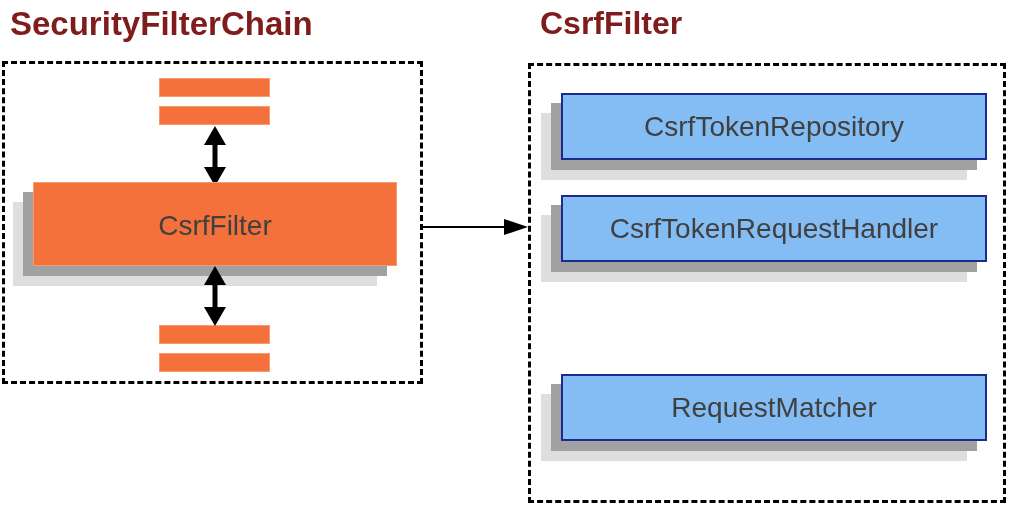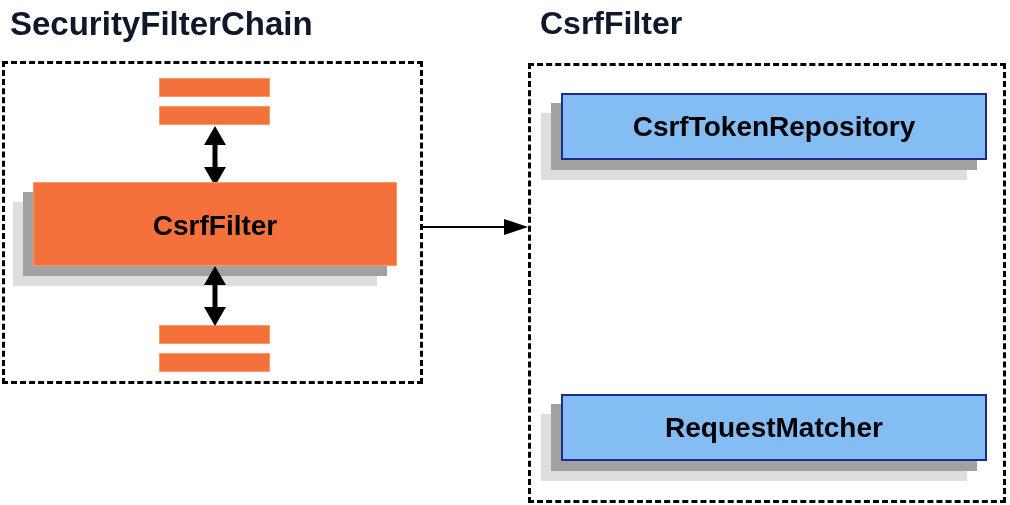--- a/index.html
+++ b/index.html
@@ -13,21 +13,21 @@
     width: 1010px;
     height: 505px;
     background: #ffffff;
     overflow: hidden;
   }
   .title {
     position: absolute;
     margin: 0;
     font-size: 33px;
     font-weight: bold;
-    color: #0f172a;
+    color: #7f1d1d;
     white-space: nowrap;
     line-height: 1.1;
   }
   .title.left  { left: 10px; top: 6px; }
   .title.right { left: 540px; top: 6px; font-size: 32px; }
 
   .dashed {
     position: absolute;
     border: 3px dashed var(--dashed-border, #000000);
     box-sizing: border-box;
@@ -70,38 +70,38 @@
     z-index: 0;
   }
   .face {
     position: absolute;
     left: 0; top: 0; right: 0; bottom: 0;
     z-index: 1;
     box-sizing: border-box;
     display: flex;
     align-items: center;
     justify-content: center;
-    font-weight: bold;
-    color: #000000;
+    font-weight: normal;
+    color: #404040;
     white-space: nowrap;
   }
 
   .csrf-filter-box { left: 28px; top: 118px; width: 364px; height: 84px; }
   .csrf-filter-box .face {
     background: var(--orange-fill, #F4713B);
     border: 1px solid var(--orange-border, #F89B6C);
     font-size: 28px;
     padding-top: 4px;
   }
 
   .component-box { left: 30px; width: 426px; height: 67px; }
   .component-box.c0 { top: 27px; }
   .component-box.c1 { top: 129px; }
   .component-box.c2 { top: 227px; }
-  .component-box.c3 { top: 328px; border-radius: 14px; }
+  .component-box.c3 { top: 308px; border-radius: 14px; }
   .component-box .face {
     background: var(--blue-fill, #84BCF4);
     border: 2px solid var(--blue-border, #1B2C8E);
     font-size: 28px;
   }
 
   .arrow-overlay {
     position: absolute;
     left: 0; top: 0;
     width: 1010px;
@@ -128,20 +128,23 @@
     </div>
 
     <div class="bar b1"></div>
     <div class="bar b2"></div>
   </div>
 
   <div class="dashed right-container">
     <div class="shadow-box component-box c0">
       <div class="face">CsrfTokenRepository</div>
     </div>
+    <div class="shadow-box component-box c1">
+      <div class="face">CsrfTokenRequestHandler</div>
+    </div>
     <div class="shadow-box component-box c3">
       <div class="face">RequestMatcher</div>
     </div>
   </div>
 
   <svg class="arrow-overlay" viewBox="0 0 1010 505" xmlns="http://www.w3.org/2000/svg">
 
     <g>
       <line class="arrow-line" x1="215" y1="140" x2="215" y2="172" stroke-width="5"></line>
       <polygon class="arrow-head" points="215,126 204,145 226,145"></polygon>

